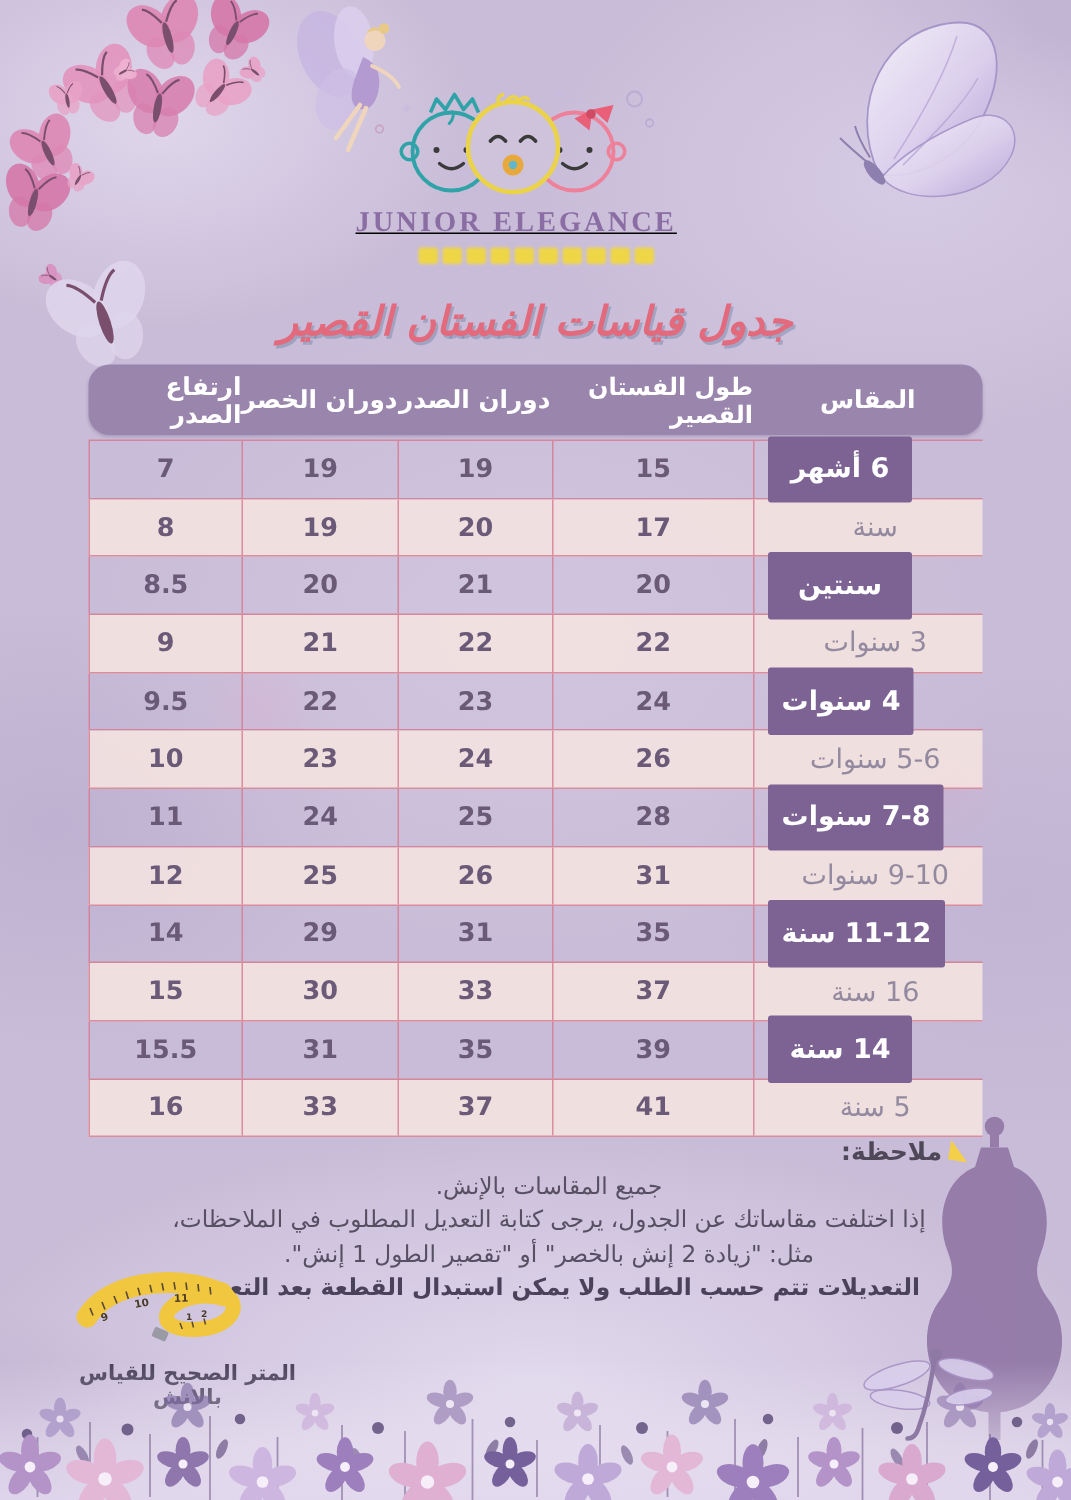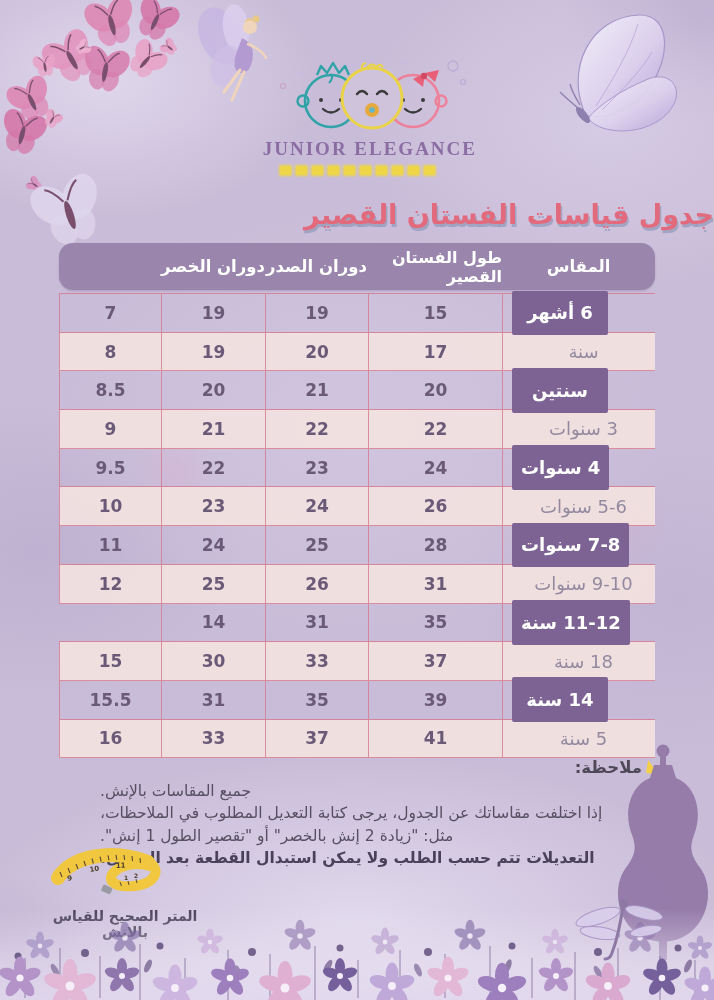--- a/index.html
+++ b/index.html
@@ -11,46 +11,46 @@
       radial-gradient(ellipse 360px 250px at 85% 12%, rgba(216,206,231,.85), transparent 70%),
       radial-gradient(ellipse 420px 300px at 50% 42%, rgba(213,203,228,.6), transparent 75%),
       radial-gradient(ellipse 300px 220px at 5% 55%, rgba(182,168,203,.55), transparent 70%),
       radial-gradient(ellipse 320px 240px at 95% 60%, rgba(188,174,209,.5), transparent 70%),
       radial-gradient(ellipse 520px 220px at 50% 92%, rgba(229,222,240,.85), transparent 75%),
       radial-gradient(ellipse 200px 150px at 98% 2%, rgba(174,159,197,.6), transparent 70%),
       radial-gradient(ellipse 200px 150px at 2% 98%, rgba(174,159,197,.5), transparent 70%);
   }
   .abs{position:absolute;}
   
-  .logo{position:absolute;top:56px;left:50%;transform:translateX(-50%);width:240px;text-align:right;z-index:2;}
+  .logo{position:absolute;top:56px;left:50%;transform:translateX(-50%);width:240px;text-align:left;z-index:2;text-decoration:underline;}
   .brand{font-family:"Liberation Serif",serif;font-weight:700;font-size:19px;letter-spacing:2px;color:#8a6da3;margin-top:2px;}
   .brand-sub{display:flex;justify-content:center;gap:3px;margin-top:5px;filter:blur(1.2px);opacity:.95;}
   .brand-sub span{display:block;width:13px;height:11px;background:#f0d840;border-radius:2px;}
   
-  .title{position:absolute;top:181px;left:0;width:100%;text-align:right;font-size:27px;font-weight:700;
-    color:#e26a7c;text-shadow:1.5px 2.5px 0 rgba(110,130,165,.45);z-index:2;}
+  .title{position:absolute;top:181px;left:0;width:100%;text-align:center;font-size:27px;font-weight:700;
+    color:#e26a7c;text-shadow:1.5px 2.5px 0 rgba(110,130,165,.45);z-index:2;font-style:italic;}
   
   .size-table{position:absolute;left:59px;top:243px;width:596px;direction:rtl;z-index:2;}
   .thead{display:grid;grid-template-columns:153px 134px 103px 104px 102px;height:47px;background:#9a86ad;
     border-radius:14px;align-items:center;color:#fff;box-shadow:0 1px 2px rgba(90,70,110,.25);}
   .th{display:flex;align-items:center;justify-content:center;font-weight:700;font-size:16.5px;}
   .th-length{font-size:16px;}
   .tbody{margin-top:3px;border-top:1px solid rgba(214,120,140,.8);}
   .trow{display:grid;grid-template-columns:153px 134px 103px 104px 102px;height:37.7px;
     border-bottom:1px solid rgba(214,120,140,.8);}
   .trow:nth-child(even){background:rgba(243,226,224,.92);}
   .cell{display:flex;align-items:center;justify-content:center;border-left:1px solid rgba(214,120,140,.8);}
   .val{font-weight:700;font-size:17px;color:#6a5a78;}
   .size-cell{justify-content:flex-end;padding-left:9px;overflow:visible;}
   .chip{font-size:18px;}
   .trow:nth-child(odd) .chip{position:relative;z-index:3;display:flex;align-items:center;justify-content:center;
     background:#7d6394;color:#fff;font-weight:700;min-width:78px;padding:0 9px;height:calc(100% + 7px);border-radius:2px;}
   .trow:nth-child(even) .chip{width:100%;text-align:center;color:#948aa0;font-weight:400;}
   
-  .notes{position:absolute;right:54px;top:756px;width:560px;direction:rtl;text-align:left;
+  .notes{position:absolute;right:68px;top:756px;width:560px;direction:rtl;text-align:center;
     font-size:15.5px;color:#565062;line-height:1.45;z-index:2;}
   .note-head{font-weight:700;font-size:16.5px;color:#4e4859;display:flex;align-items:center;gap:5px;}
   .note-icon{width:0;height:0;border-left:13px solid transparent;border-bottom:13px solid #f3cf4a;
     transform:rotate(100deg);display:inline-block;}
   .note-bold{font-weight:700;color:#49425a;}
   .tape-caption{position:absolute;left:30px;top:908px;width:190px;text-align:center;direction:rtl;
     font-weight:700;font-size:14px;color:#49425a;z-index:3;}
   
   .deco{pointer-events:none;}
   .blob{position:absolute;border-radius:50%;opacity:.22;z-index:1;}
@@ -166,20 +166,21 @@
   </div>
 
   <h1 class="title">جدول قياسات الفستان القصير</h1>
 
   <div class="size-table">
     <div class="thead">
       <div class="th">المقاس</div>
       <div class="th th-length">طول الفستان القصير</div>
       <div class="th">دوران الصدر</div>
       <div class="th">دوران الخصر</div>
+      <div class="th">ارتفاع الصدر</div>
     </div>
     <div class="tbody">
       <div class="trow">
         <div class="cell size-cell">
             <span class="chip">6 أشهر</span>
           </div>
         <div class="cell val">15</div>
         <div class="cell val">19</div>
         <div class="cell val">19</div>
         <div class="cell val">7</div>
@@ -246,25 +247,26 @@
         <div class="cell val">26</div>
         <div class="cell val">25</div>
         <div class="cell val">12</div>
       </div>
       <div class="trow">
         <div class="cell size-cell">
             <span class="chip">11-12 سنة</span>
           </div>
         <div class="cell val">35</div>
         <div class="cell val">31</div>
+        <div class="cell val">29</div>
         <div class="cell val">14</div>
       </div>
       <div class="trow">
         <div class="cell size-cell">
-            <span class="chip">18 سنة</span>
+            <span class="chip">16 سنة</span>
           </div>
         <div class="cell val">37</div>
         <div class="cell val">33</div>
         <div class="cell val">30</div>
         <div class="cell val">15</div>
       </div>
       <div class="trow">
         <div class="cell size-cell">
             <span class="chip">14 سنة</span>
           </div>

